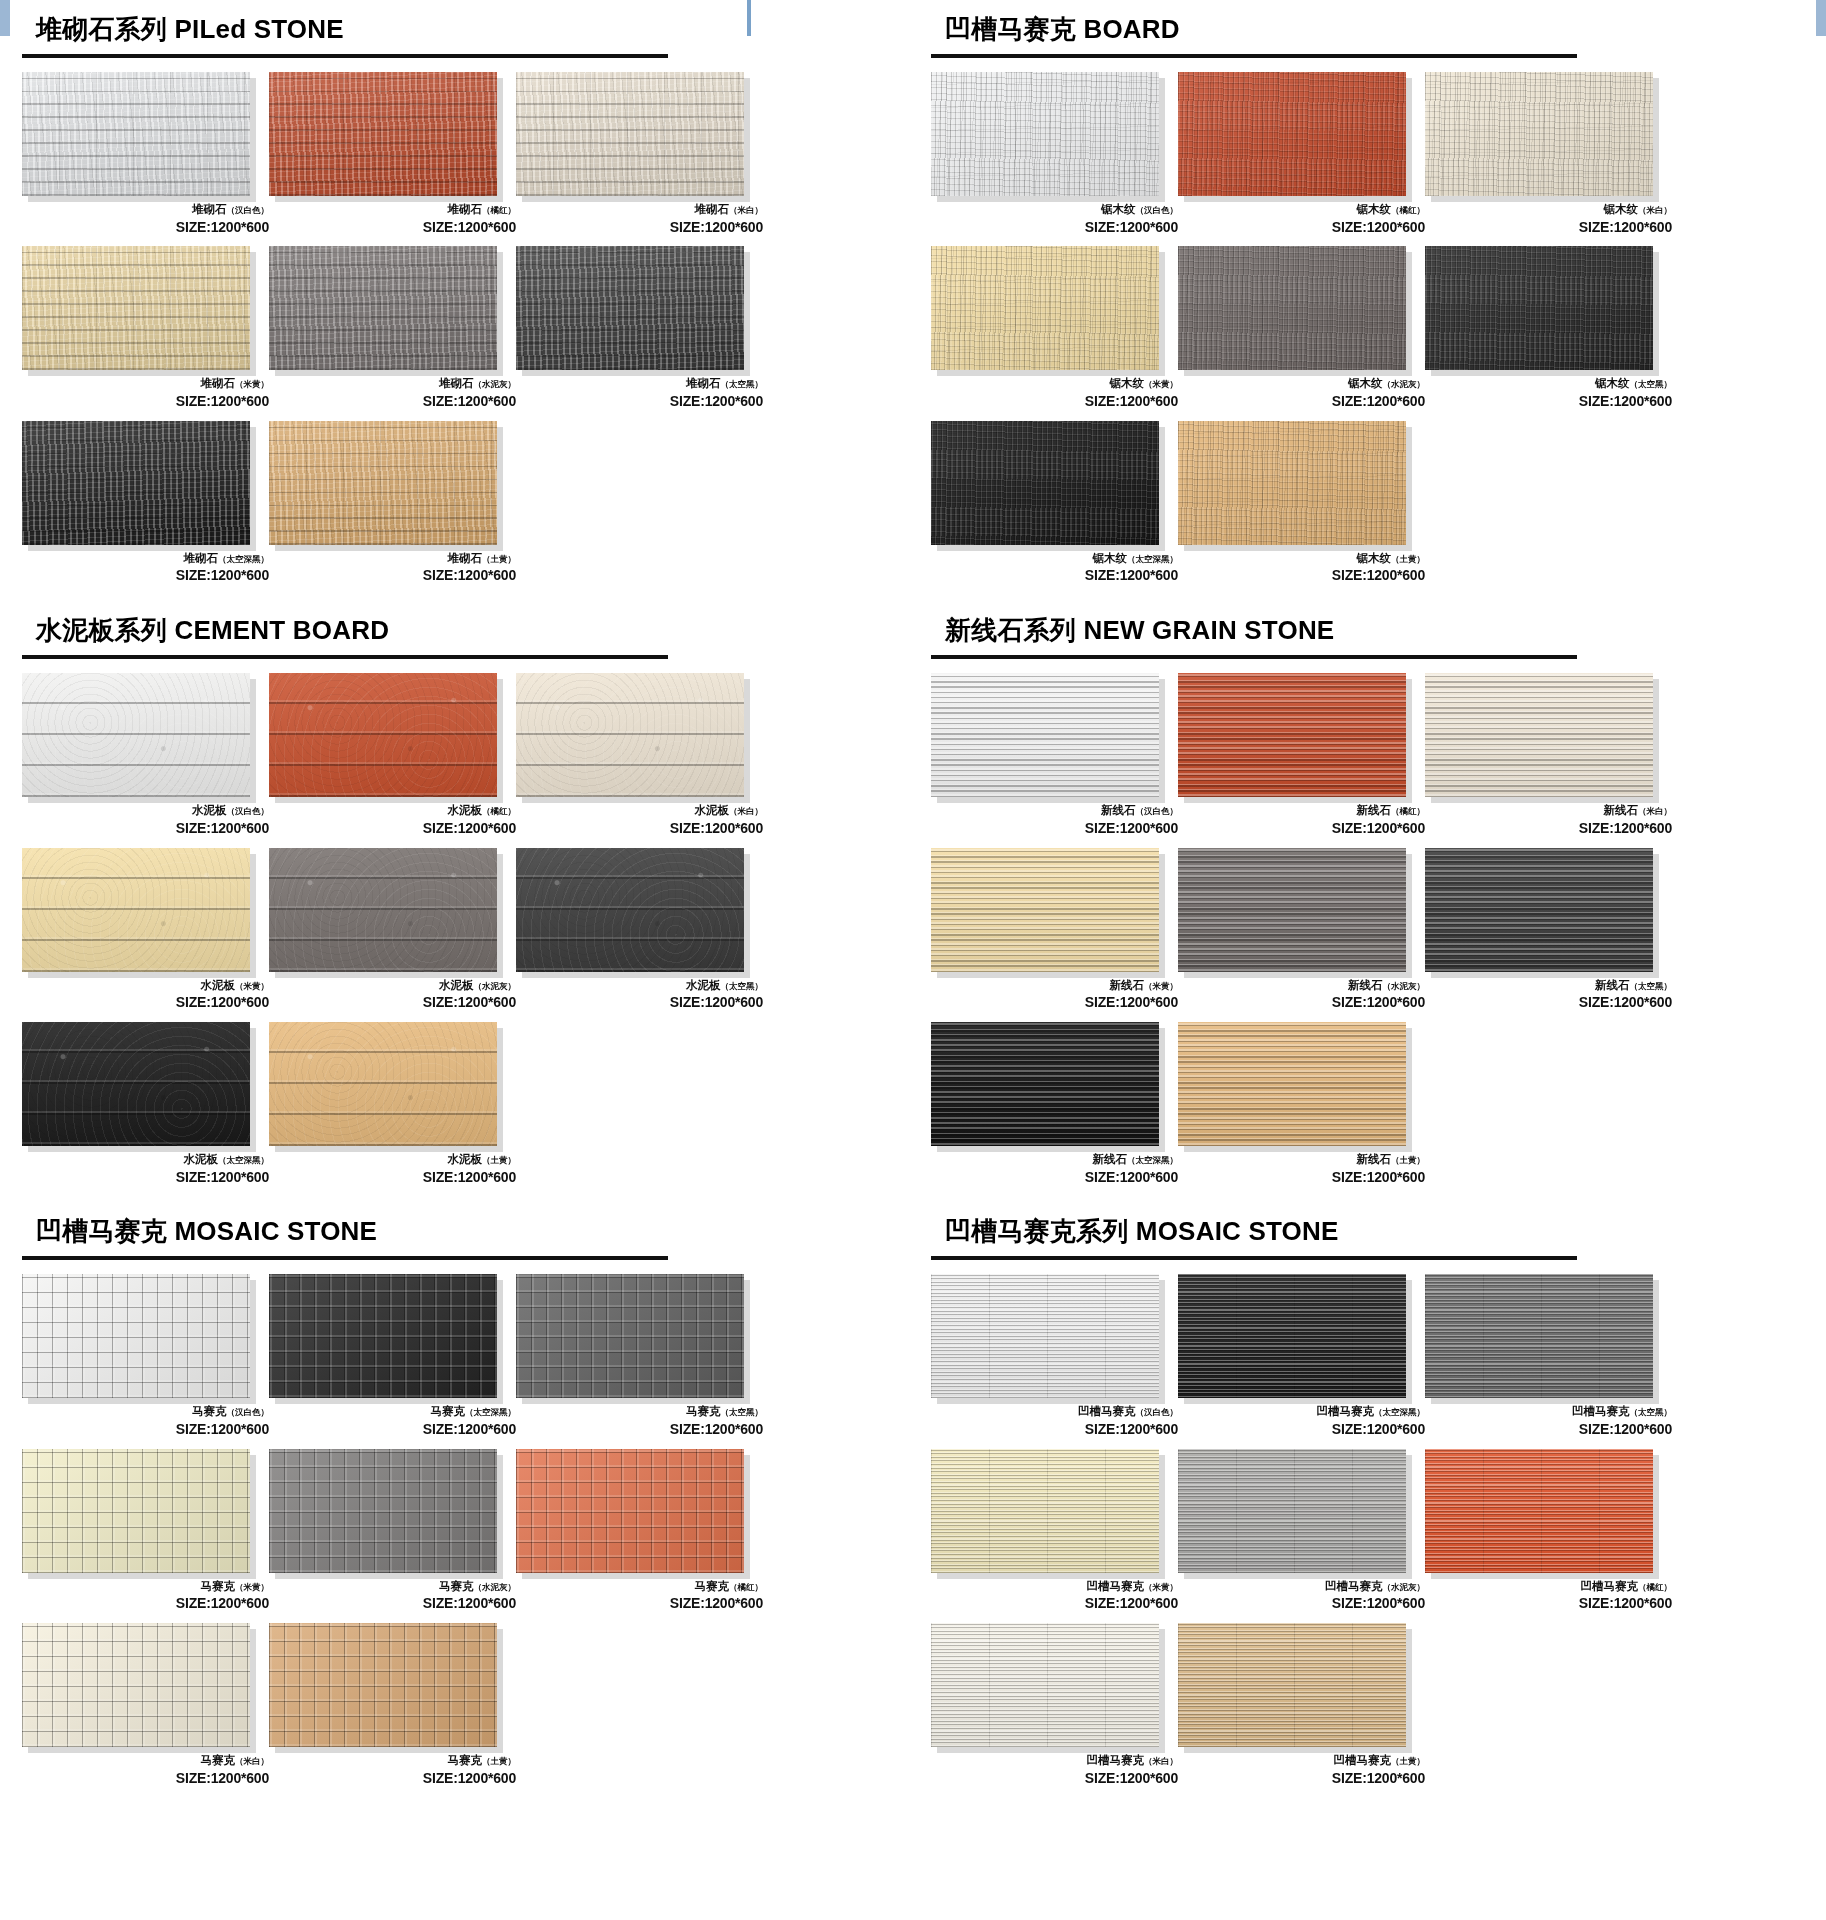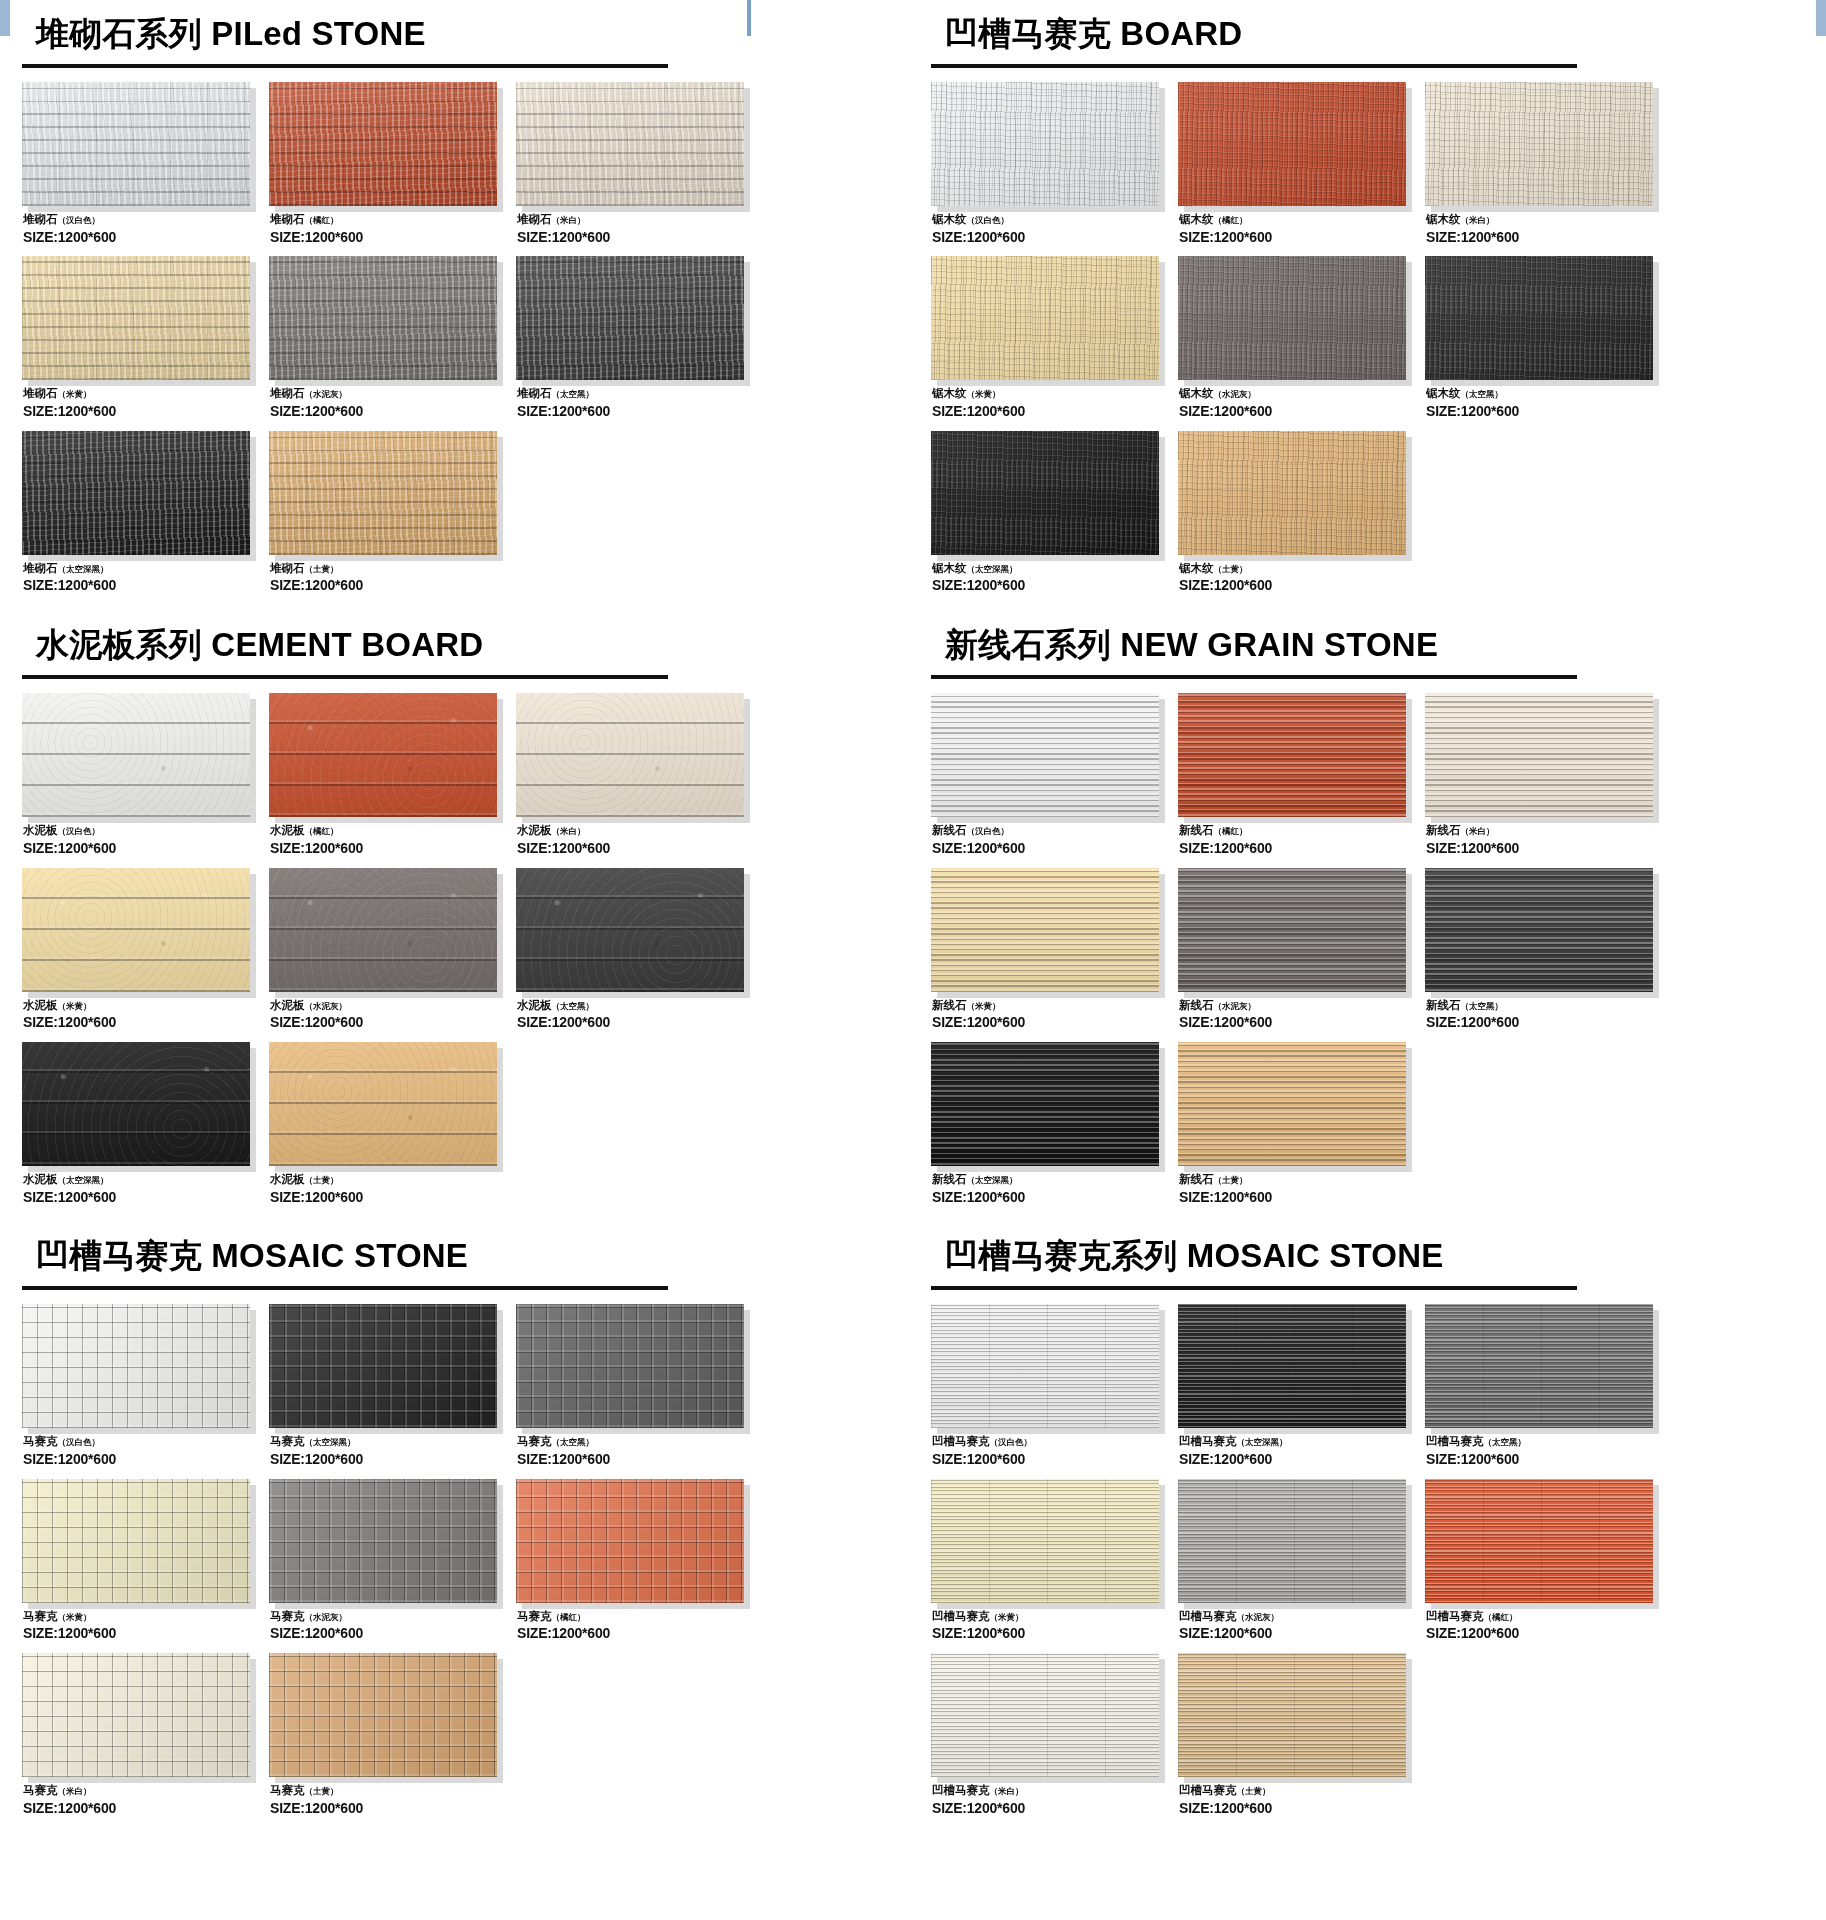--- a/index.html
+++ b/index.html
@@ -42,38 +42,39 @@
   .col {
     width: 913px;
     padding: 0 14px 0 0;
   }
   .col-left { padding-left: 22px; }
   .col-right { padding-left: 18px; }
 
   .section { margin-bottom: 6px; }
 
   .section-header {
-    font-size: 33px;
+    font-size: 26px;
     font-weight: bold;
     color: #000;
     letter-spacing: 0.2px;
     padding: 12px 0 7px 14px;
     white-space: nowrap;
   }
   .section-header .en { font-weight: bold; }
   .section-rule {
     height: 0;
     border-top: 4px solid #111;
     margin: 0 0 14px 0;
     width: 646px;
   }
 
   .tile-grid {
     display: flex;
     flex-wrap: wrap;
+    text-align: right;
   }
   .tile {
     width: 247px;
     margin: 0 0 10px 0;
     margin-right: 0;
   }
   .tile-img-wrap {
     position: relative;
     width: 228px;
     height: 124px;

